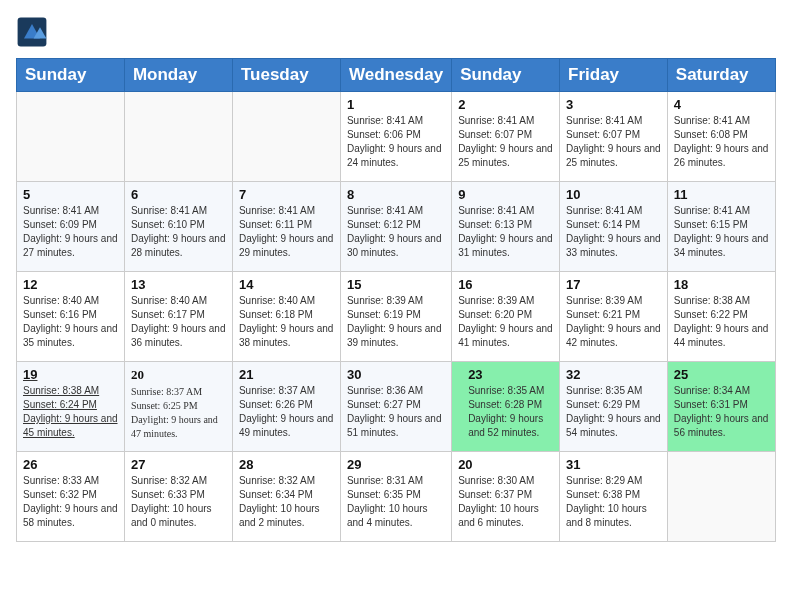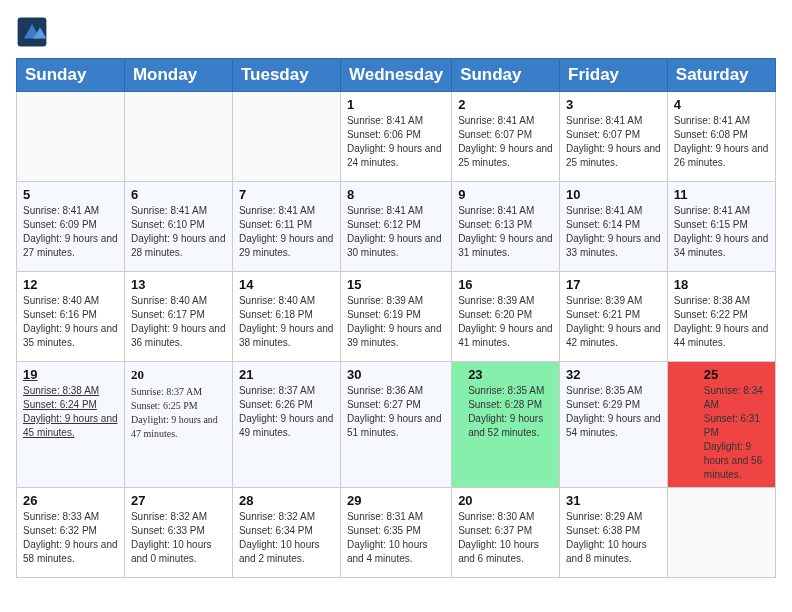--- a/index.html
+++ b/index.html
@@ -225,21 +225,21 @@
           <div class="day-detail">Sunrise: 8:36 AM<br>Sunset: 6:27 PM<br>Daylight: 9 hours and 51 minutes.</div>
         </td>
         <td style="background: #86efac; padding-left: 16px;">
           <div class="day-number">23</div>
           <div class="day-detail">Sunrise: 8:35 AM<br>Sunset: 6:28 PM<br>Daylight: 9 hours and 52 minutes.</div>
         </td>
         <td style="background: rgb(245, 248, 252);">
           <div class="day-number">32</div>
           <div class="day-detail">Sunrise: 8:35 AM<br>Sunset: 6:29 PM<br>Daylight: 9 hours and 54 minutes.</div>
         </td>
-        <td style="background: #ef4444; padding-left: 36px;">
+        <td style="background: #86efac;">
           <div class="day-number">25</div>
           <div class="day-detail">Sunrise: 8:34 AM<br>Sunset: 6:31 PM<br>Daylight: 9 hours and 56 minutes.</div>
         </td>
       </tr>
       <tr class="week-row">
         <td>
           <div class="day-number">26</div>
           <div class="day-detail">Sunrise: 8:33 AM<br>Sunset: 6:32 PM<br>Daylight: 9 hours and 58 minutes.</div>
         </td>
         <td>

